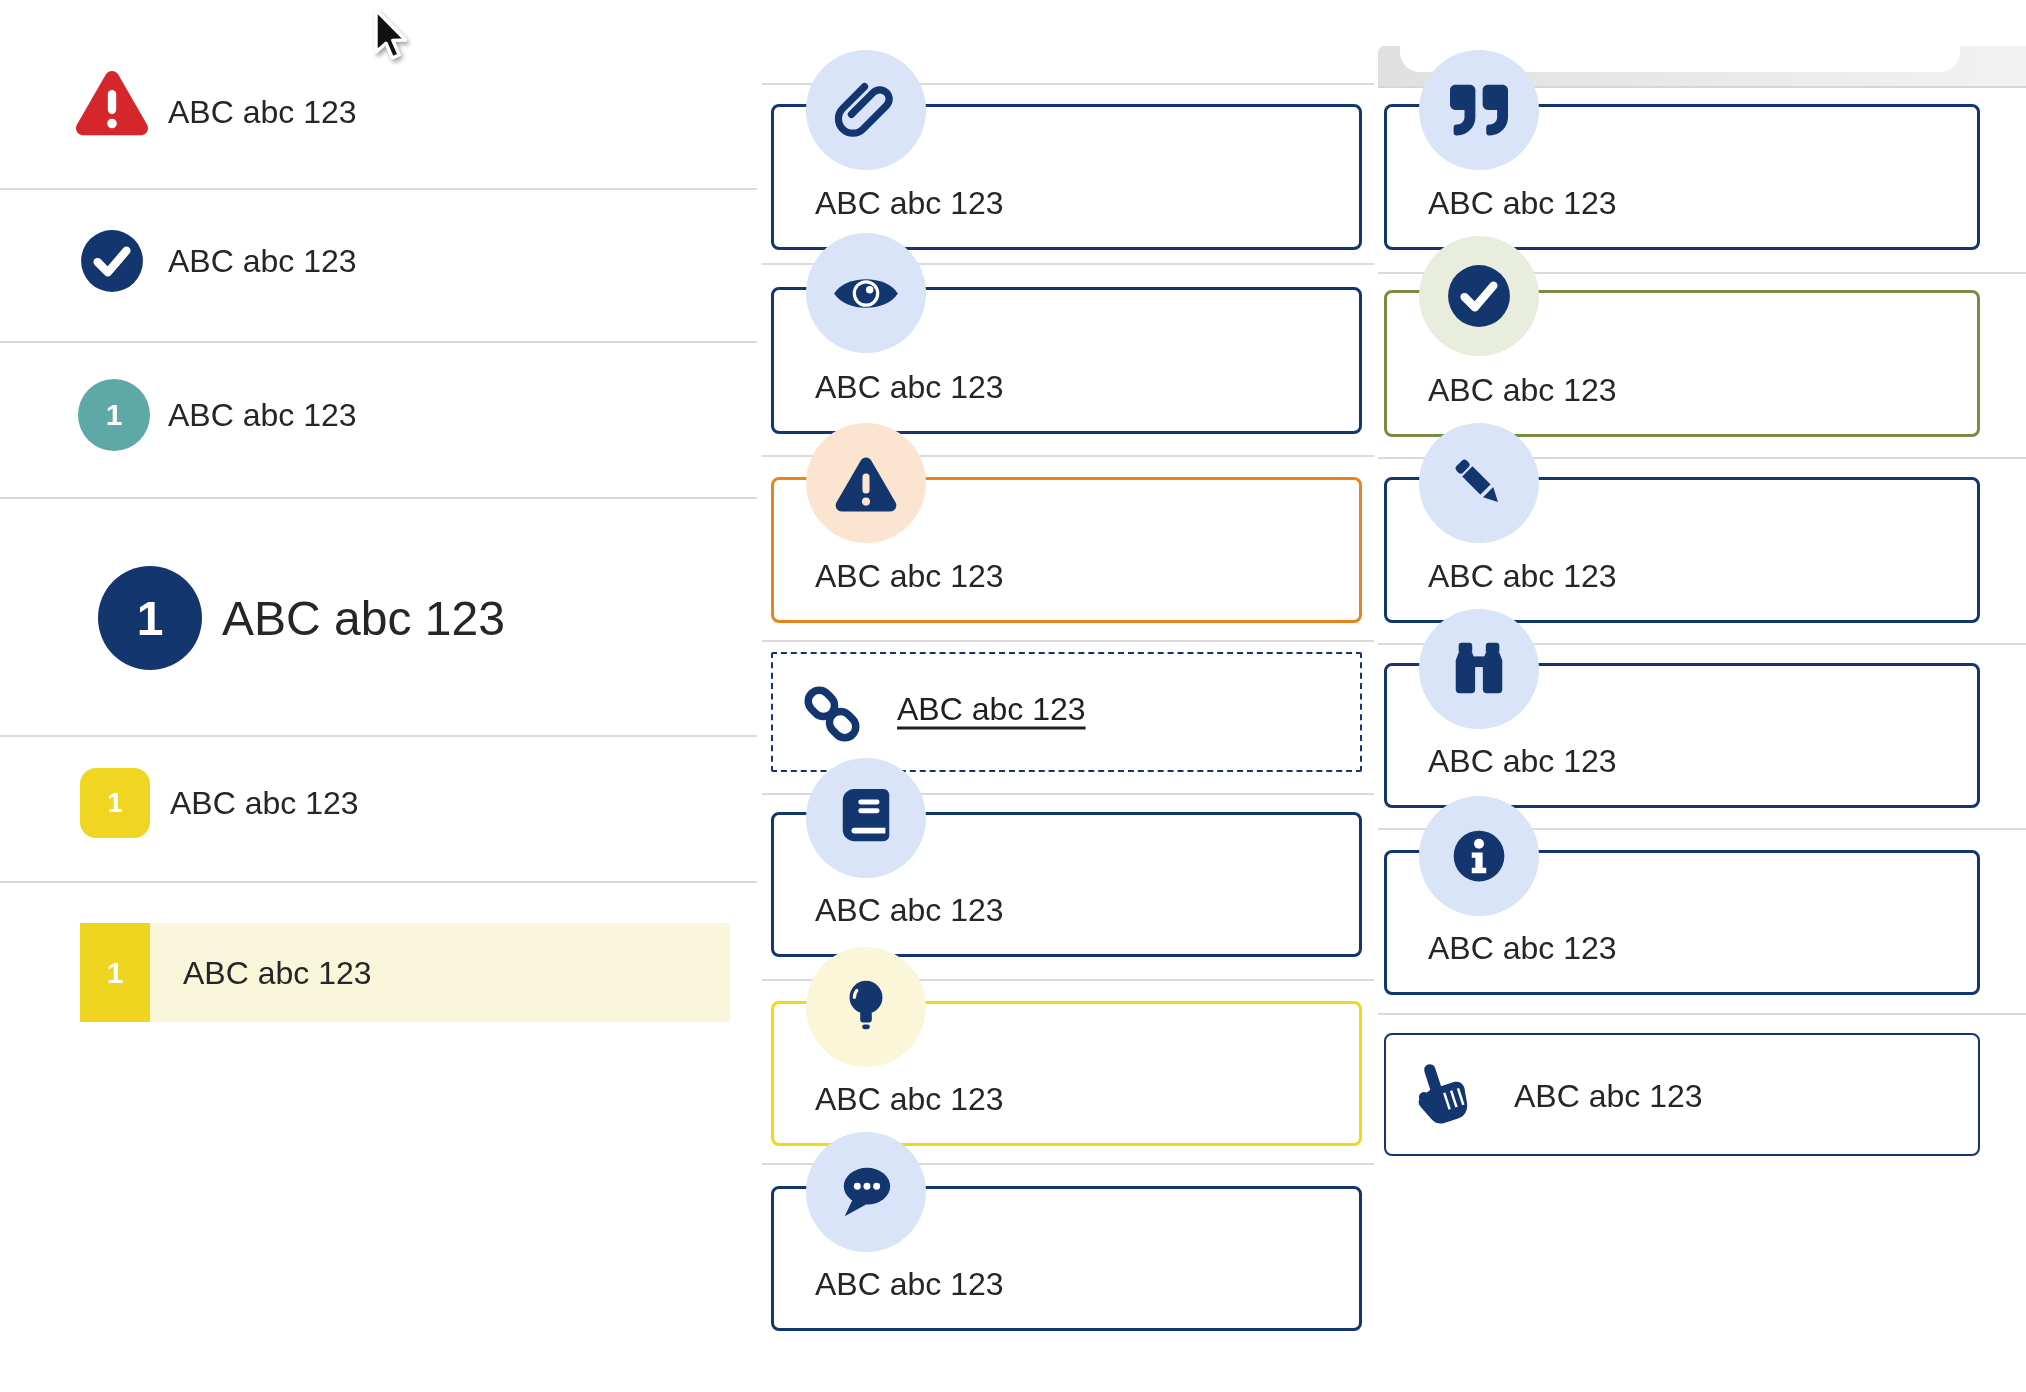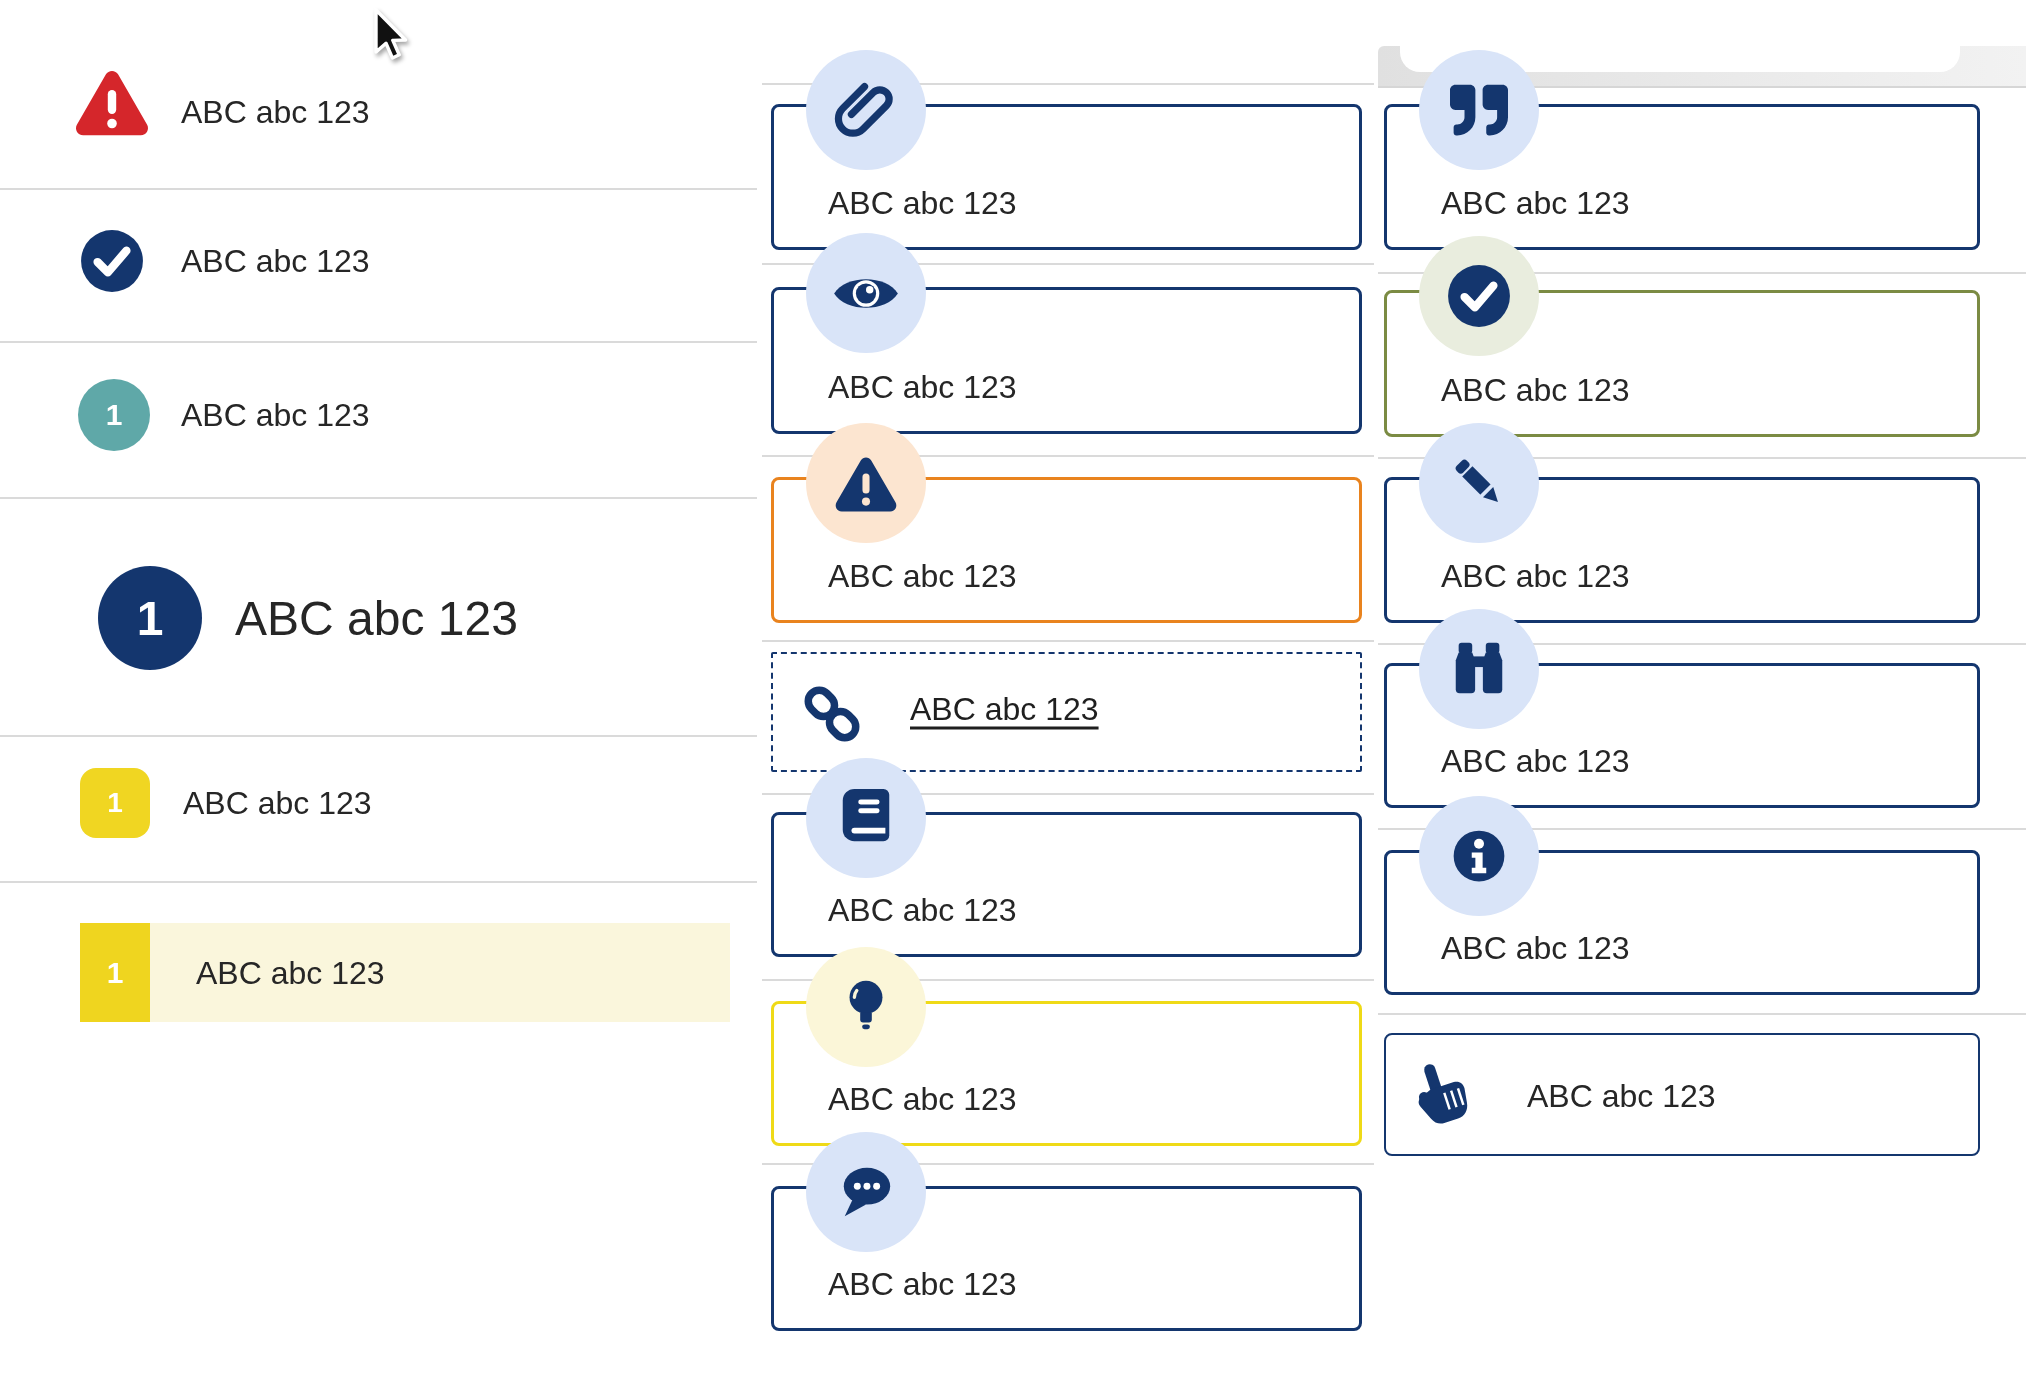--- a/index.html
+++ b/index.html
@@ -1,21 +1,21 @@
 <!DOCTYPE html>
 <html><head>
 <meta charset="utf-8">
 <style>
   html,body{margin:0;padding:0;background:#ffffff;}
   .stage{
     position:relative;width:2026px;height:1392px;background:#ffffff;
     font-family:"Liberation Sans",sans-serif;color:#262626;overflow:hidden;
   }
   .abs{position:absolute;}
-  .vcenter{transform:translateY(-50%);margin-left:13px;}
+  .vcenter{transform:translateY(-50%);}
   .divider{position:absolute;height:2px;background:#dadada;}
   .label{position:absolute;font-size:32px;color:#262626;white-space:nowrap;}
   .label.big{font-size:48px;}
   .num{display:flex;align-items:center;justify-content:center;color:#ffffff;font-weight:bold;}
   .circle{border-radius:50%;}
   .callout{position:absolute;background:#ffffff;border-radius:8px;box-sizing:border-box;}
   .callout.navy{border:3px solid #14366E;}
   .callout.orange{border:3px solid #E9831E;}
   .callout.lemon{border:3px solid #EFDA17;}
   .callout.olive{border:3px solid #7B8B43;}

